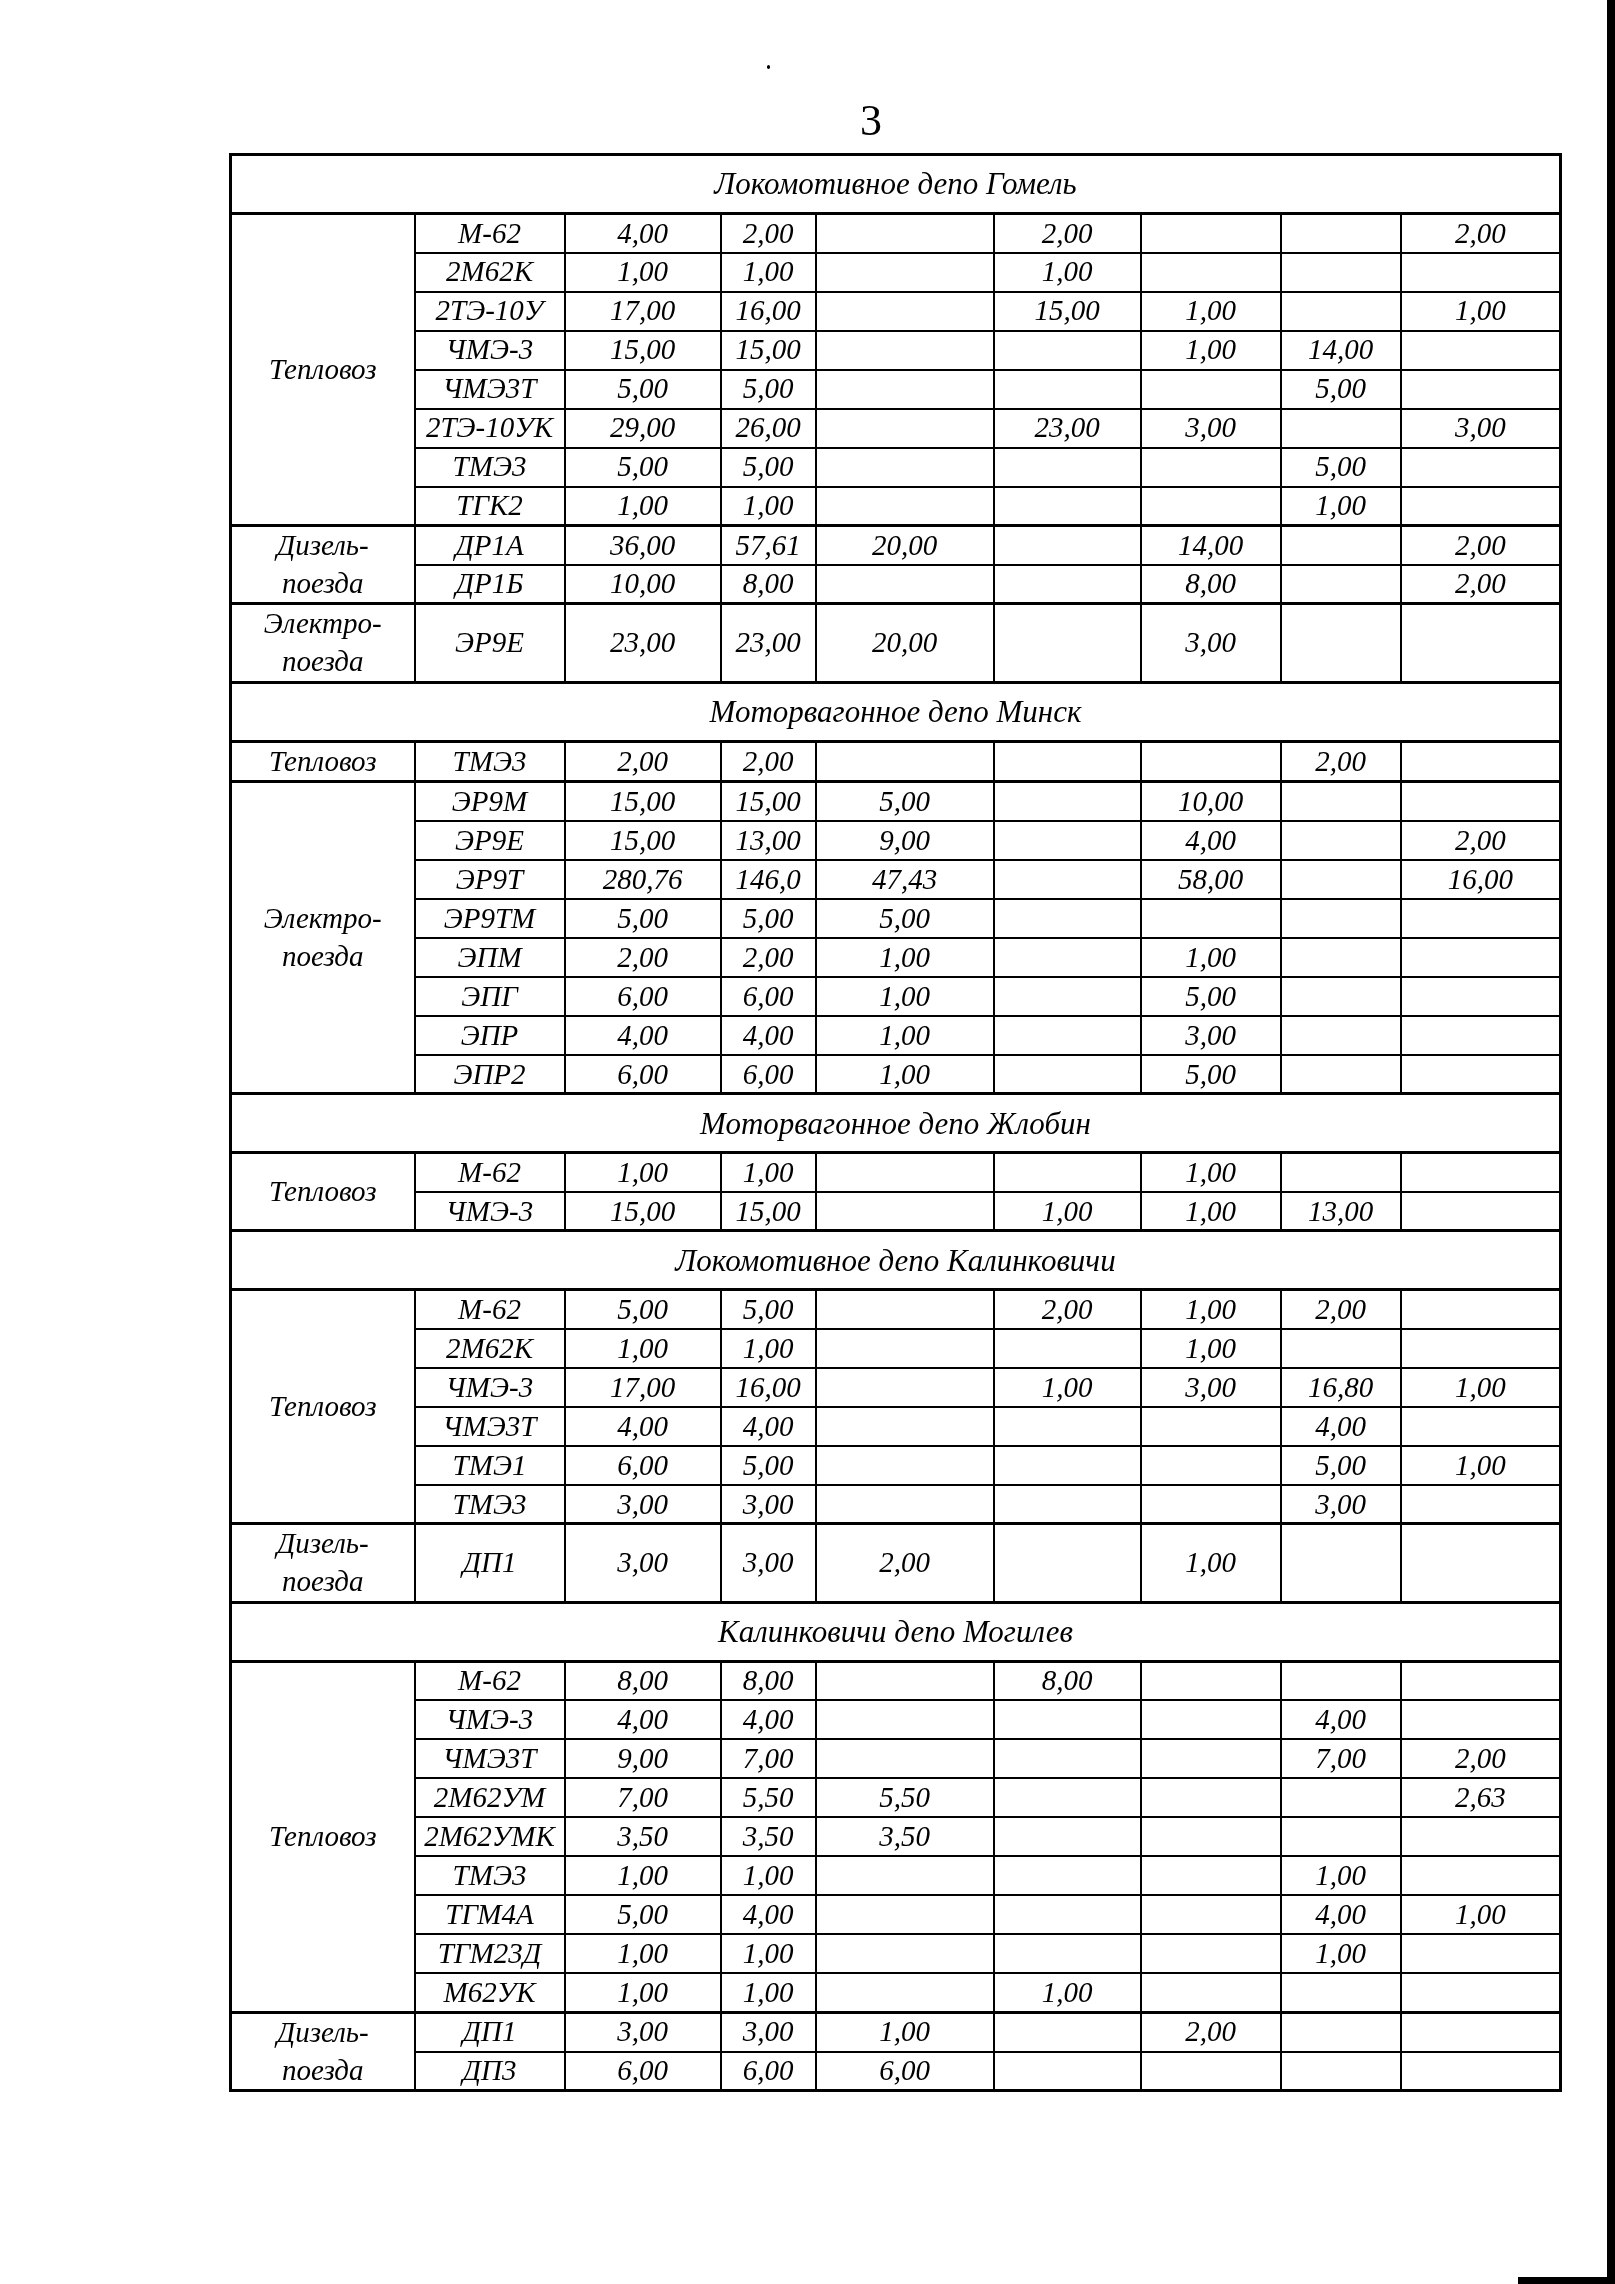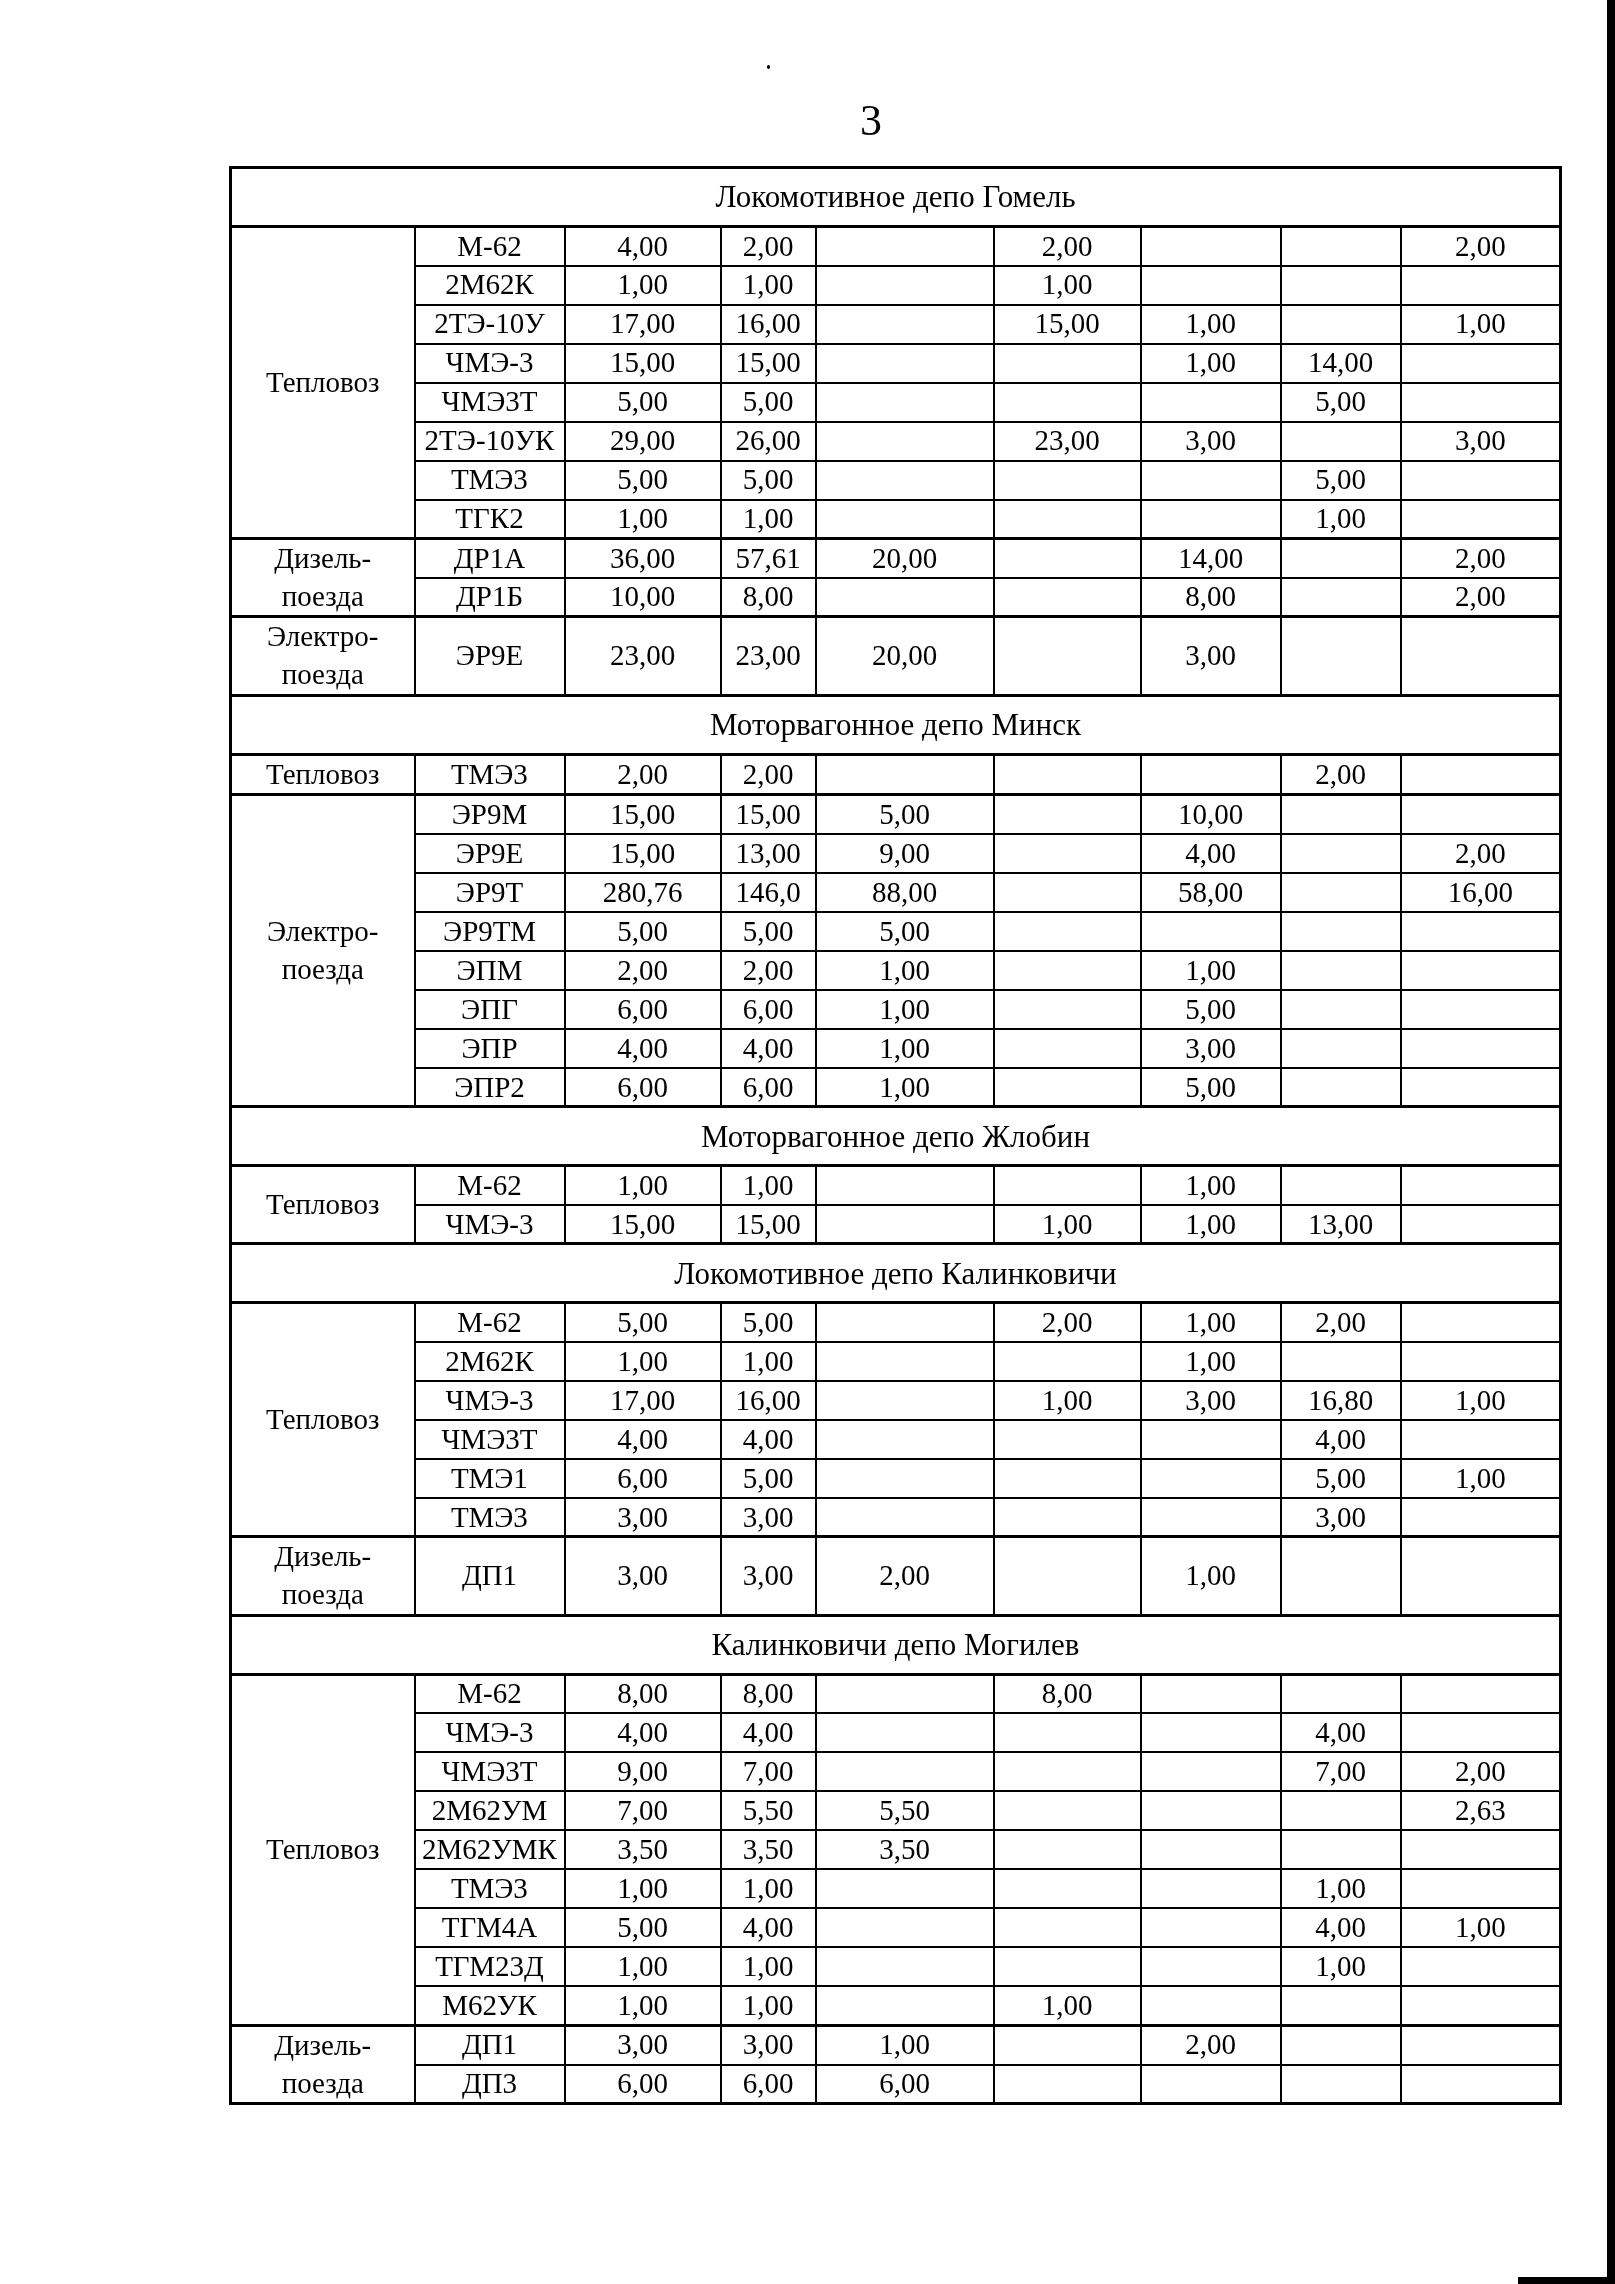--- a/index.html
+++ b/index.html
@@ -19,24 +19,25 @@
     position: absolute;
     top: 99px;
     left: 871px;
     transform: translateX(-50%);
     font-size: 44px;
     line-height: 1;
   }
   table.depot-table {
     position: absolute;
     left: 229px;
-    top: 166px;
+    top: 153px;
     border-collapse: collapse;
     table-layout: fixed;
     border: 3.9px solid #000;
+    font-style: italic;
   }
   .depot-table td {
     border: 2px solid #000;
     text-align: center;
     vertical-align: middle;
     font-size: 29px;
     line-height: 1.15;
     padding: 0;
     overflow: hidden;
   }
@@ -253,21 +254,21 @@
         <td class="value-cell">9,00</td>
         <td class="value-cell"></td>
         <td class="value-cell">4,00</td>
         <td class="value-cell"></td>
         <td class="value-cell">2,00</td>
       </tr>
       <tr>
         <td class="model-cell">ЭР9Т</td>
         <td class="value-cell">280,76</td>
         <td class="value-cell">146,0</td>
-        <td class="value-cell">88,00</td>
+        <td class="value-cell">47,43</td>
         <td class="value-cell"></td>
         <td class="value-cell">58,00</td>
         <td class="value-cell"></td>
         <td class="value-cell">16,00</td>
       </tr>
       <tr>
         <td class="model-cell">ЭР9ТМ</td>
         <td class="value-cell">5,00</td>
         <td class="value-cell">5,00</td>
         <td class="value-cell">5,00</td>

